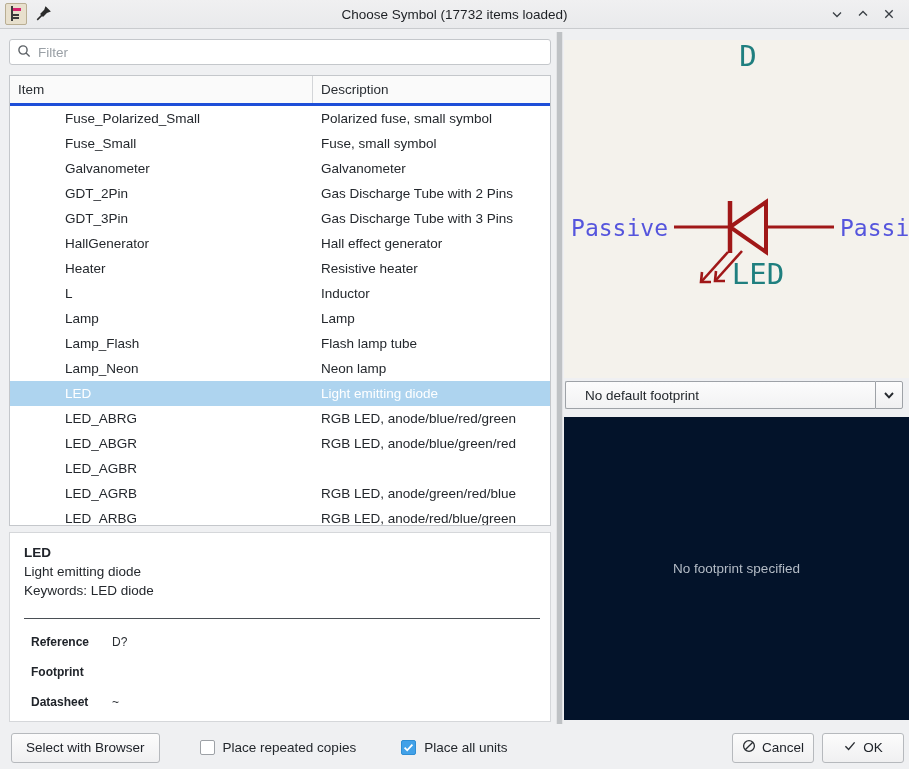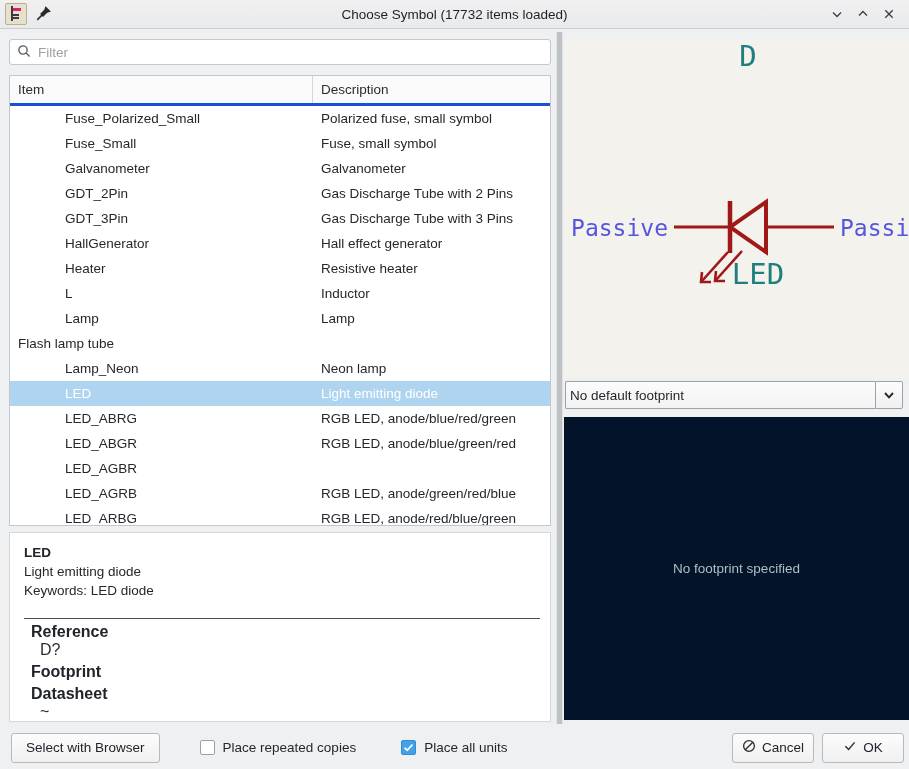--- a/index.html
+++ b/index.html
@@ -185,24 +185,23 @@
     line-height: 19px;
   }
   #det-rule {
     margin: 18px 0 0 0;
     height: 1px;
     background: #4a4f55;
     width: 516px;
   }
   .det-field {
     display: flex;
-    margin-top: 4px;
-    font-size: 16px;
+    margin-top: 16px;
+    font-size: 12px;
     padding-left: 7px;
-    flex-direction: column;
   }
   .det-field .f-label {
     font-weight: bold;
     color: #20242a;
     min-width: 72px;
   }
   .det-field .f-value {
     color: #2a2e33;
     margin-left: 9px;
   }
@@ -234,21 +233,21 @@
     box-sizing: border-box;
   }
   #fp-field {
     flex: 1;
     background: linear-gradient(#fcfcfc, #f2f2f3);
     border: 1px solid #9ea2a7;
     border-right: none;
     border-radius: 2px 0 0 2px;
     display: flex;
     align-items: center;
-    padding-left: 4px;
+    padding-left: 19px;
     font-size: 13.5px;
     color: #24282d;
     box-sizing: border-box;
   }
   #fp-arrow {
     width: 28px;
     background: linear-gradient(#fdfdfd, #f0f0f1);
     border: 1px solid #9ea2a7;
     border-radius: 0 2px 2px 0;
     display: flex;
@@ -412,20 +411,21 @@
       </div>
       <div class="list-row">
         <div class="cell-item">L</div>
         <div class="cell-desc">Inductor</div>
       </div>
       <div class="list-row">
         <div class="cell-item">Lamp</div>
         <div class="cell-desc">Lamp</div>
       </div>
       <div class="list-row">
+        <div class="cell-item">Lamp_Flash</div>
         <div class="cell-desc">Flash lamp tube</div>
       </div>
       <div class="list-row">
         <div class="cell-item">Lamp_Neon</div>
         <div class="cell-desc">Neon lamp</div>
       </div>
       <div class="list-row selected">
         <div class="cell-item">LED</div>
         <div class="cell-desc">Light emitting diode</div>
       </div>

